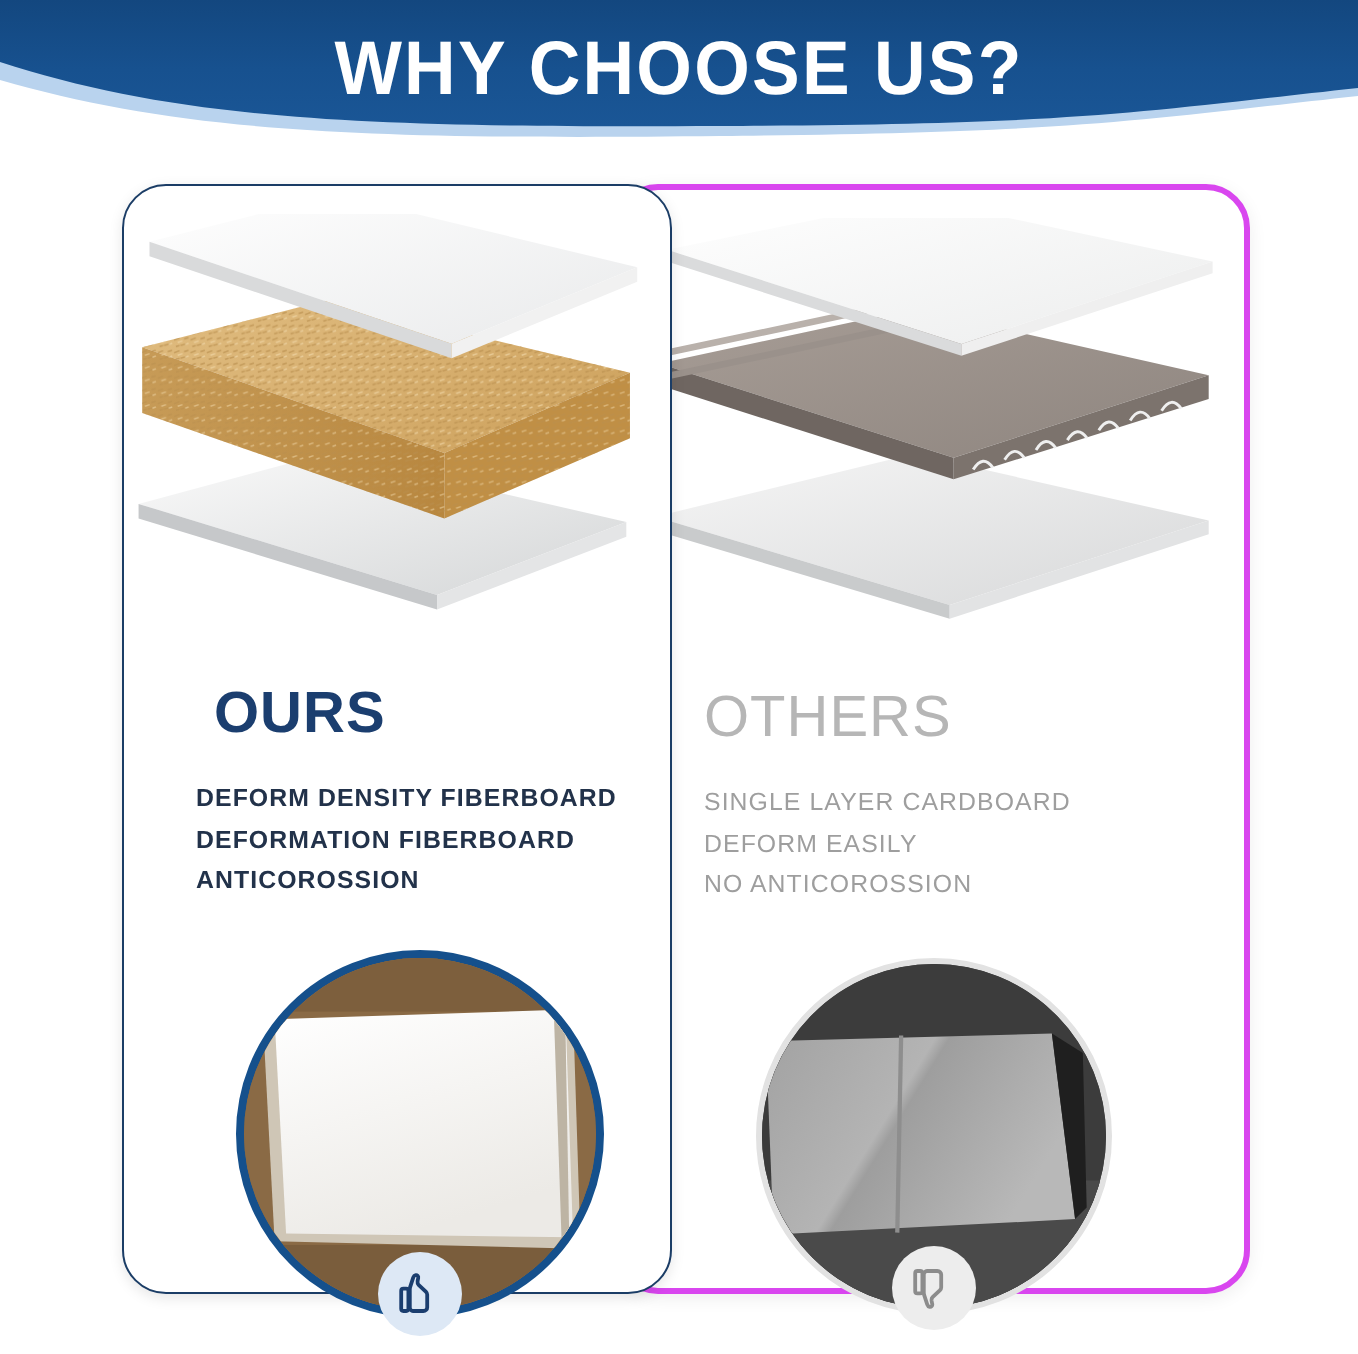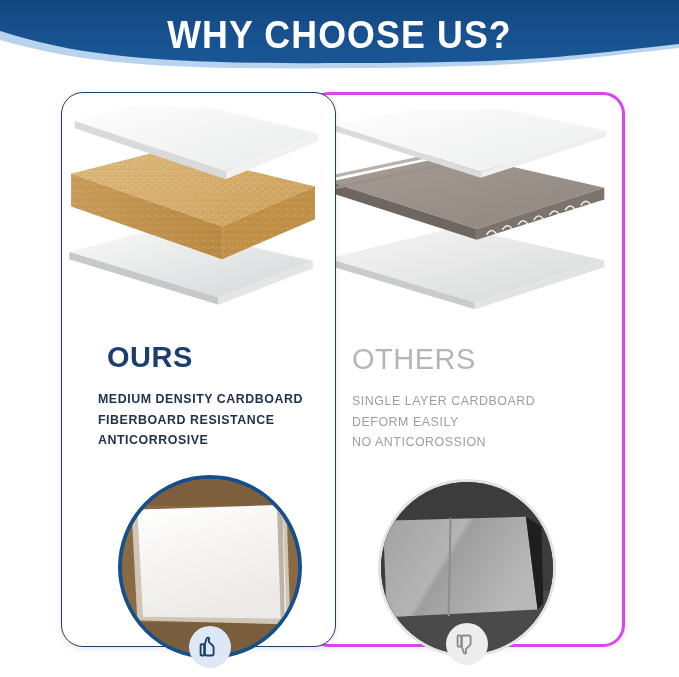--- a/index.html
+++ b/index.html
@@ -319,23 +319,23 @@
           <polygon points="14,4 116,-22 282,18 180,60" fill="url(#uTop)"></polygon>
           <polygon points="14,4 180,60 180,68 14,12" fill="#d9dadb"></polygon>
           <polygon points="180,60 282,18 282,26 180,68" fill="#f1f1f1"></polygon>
         </g>
       </svg>
     </div>
 
     <div class="brand-heading" id="ours-heading">OURS</div>
 
     <div class="spec-list" id="ours-specs">
-      <span class="spec-line">MEDIUM DENSITY CARDBOARD</span>
-      <span class="spec-line">FIBERBOARD RESISTANCE</span>
-      <span class="spec-line">ANTICORROSIVE</span>
+      <span class="spec-line">DEFORM DENSITY FIBERBOARD</span>
+      <span class="spec-line">DEFORMATION FIBERBOARD</span>
+      <span class="spec-line">ANTICOROSSION</span>
     </div>
 
     <div class="photo-circle" id="ours-photo">
       <svg viewBox="0 0 184 184" preserveAspectRatio="none">
         <defs>
           <linearGradient id="whiteBoard" x1="0" y1="0" x2="0.4" y2="1">
             <stop offset="0%" stop-color="#ffffff"></stop>
             <stop offset="100%" stop-color="#eceae6"></stop>
           </linearGradient>
         </defs>

